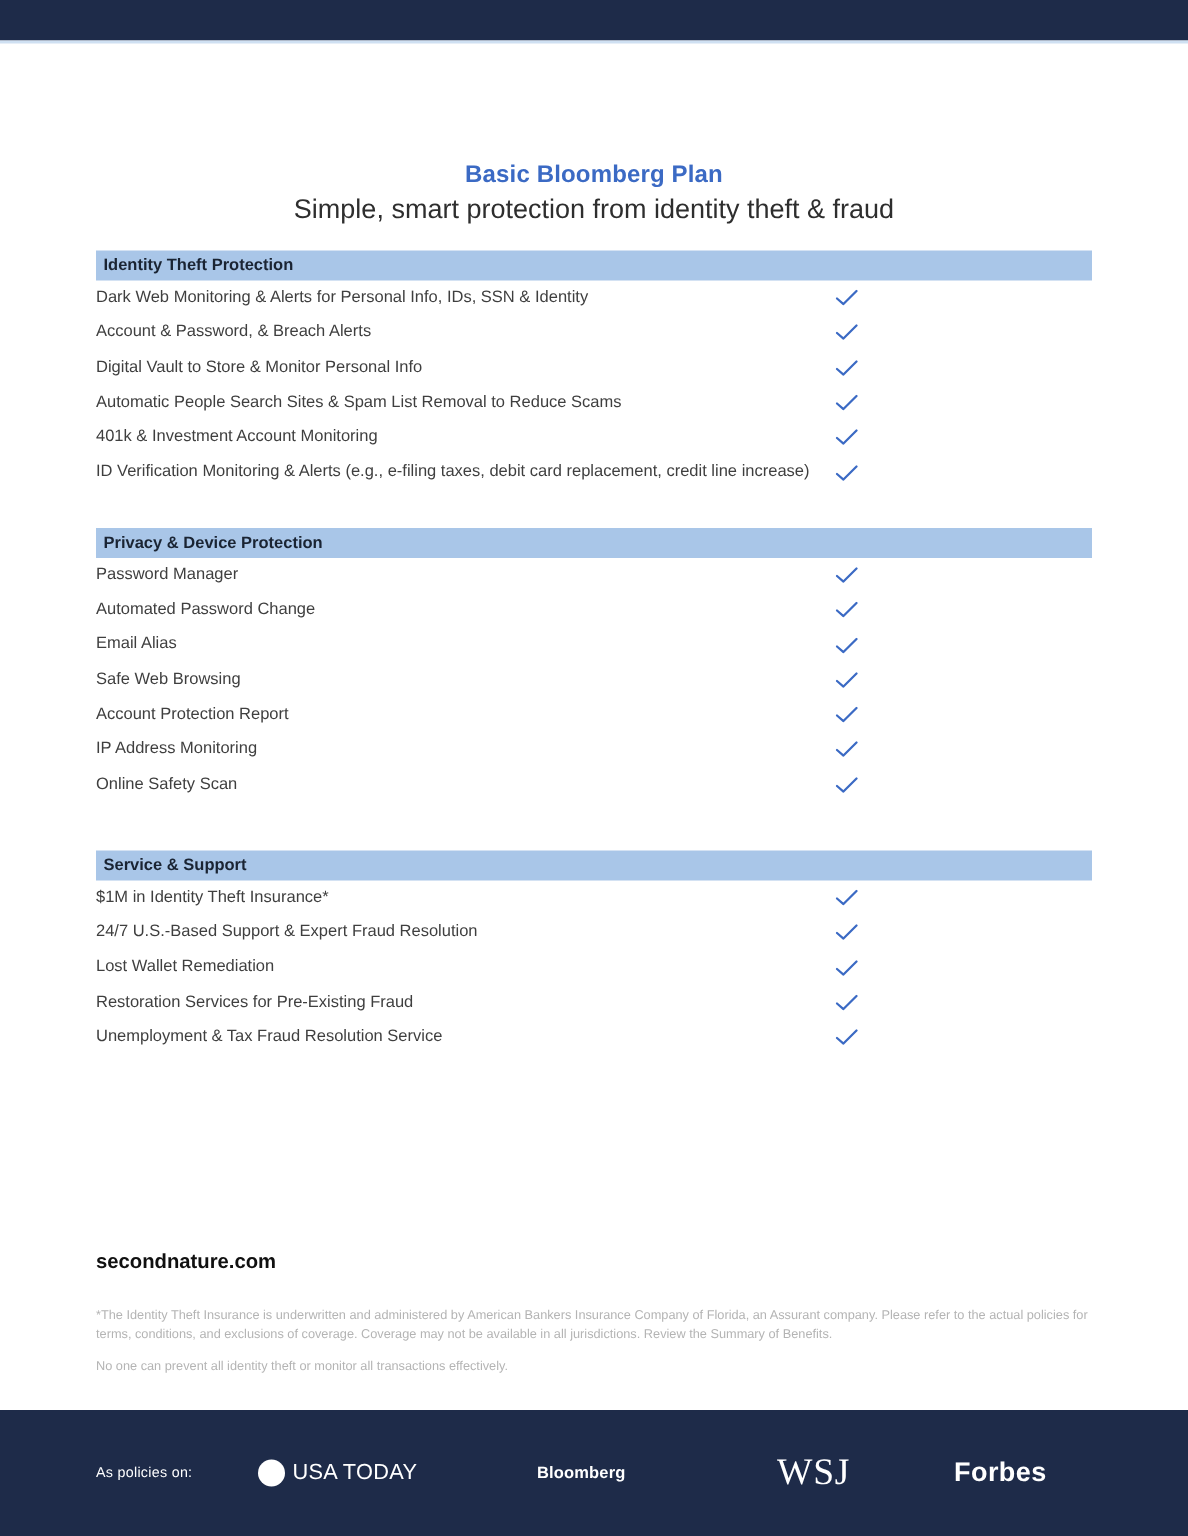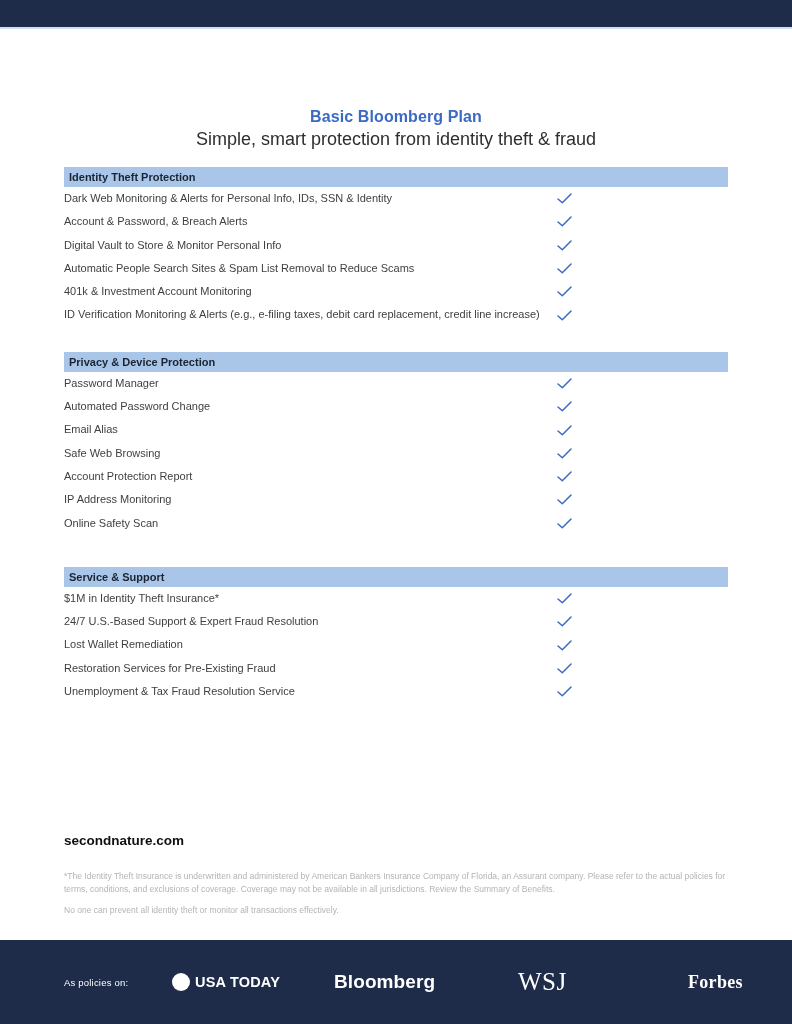--- a/index.html
+++ b/index.html
@@ -40,24 +40,24 @@
   .disclaimer2 { margin-top:9px; }
 
   .featured {
     position:absolute; left:0; bottom:0; width:792px; height:84px;
     background:var(--navy,#1E2B49);
   }
   .featured > * { position:absolute; top:50%; transform:translateY(-50%); color:#ffffff; }
   .featured-label { left:64px; font-size:9.5px; font-weight:400; letter-spacing:0.2px; }
   .logo-usatoday { left:172px; display:flex; align-items:center; }
   .logo-usatoday .ball { width:18px; height:18px; border-radius:50%; background:#ffffff; margin-right:5px; }
-  .logo-usatoday .ut-text { font-size:14.5px; font-weight:700; letter-spacing:0.2px; }
-  .logo-bloomberg { left:334px; font-size:19px; font-weight:700; letter-spacing:0.1px; }
+  .logo-usatoday .ut-text { font-size:14.5px; font-weight:400; letter-spacing:0.2px; }
+  .logo-bloomberg { left:358px; font-size:11px; font-weight:700; letter-spacing:0.1px; }
   .logo-wsj { left:518px; font-family:"Liberation Serif", serif; font-size:25px; font-weight:400; letter-spacing:0.5px; }
-  .logo-forbes { left:688px; font-family:Liberation Serif, serif; font-size:18px; font-weight:700; letter-spacing:0.3px;text-align:center; }
+  .logo-forbes { left:636px; font-family:Liberation Sans, sans-serif; font-size:18px; font-weight:700; letter-spacing:0.3px;text-align:center; }
 </style>
 </head>
 <body>
 
 <div class="page">
 
   <div class="topbar"></div>
   <div class="topbar-accent"></div>
 
   <div class="titles">

